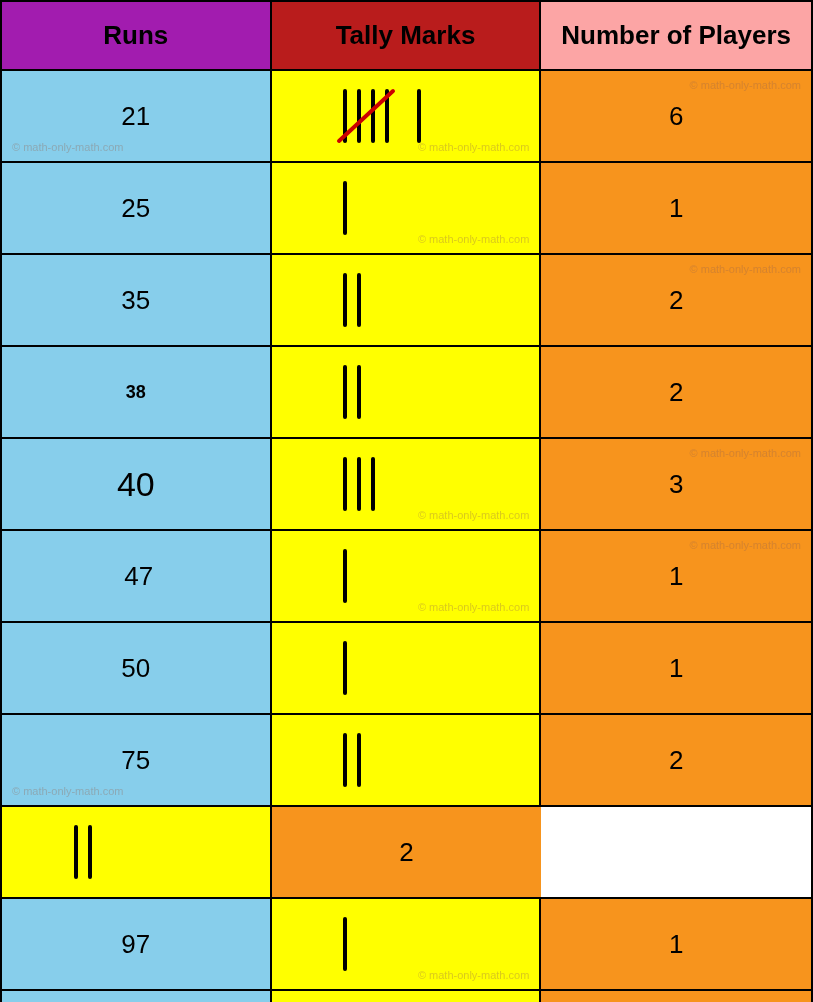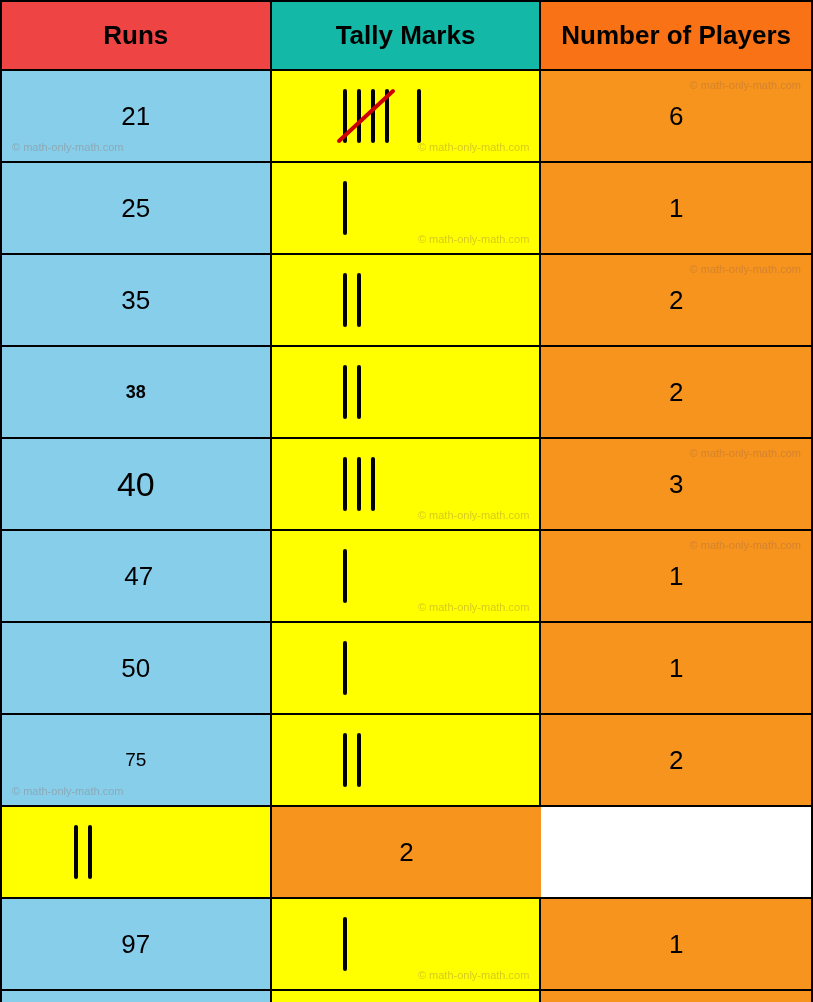--- a/index.html
+++ b/index.html
@@ -21,23 +21,23 @@
       border-bottom: 2px solid #000;
     }
     .header-cell {
       padding: 18px 10px;
       text-align: center;
       font-size: 26px;
       font-weight: bold;
       border-right: 2px solid #000;
     }
     .header-cell:last-child { border-right: none; }
-    .header-runs { background: #ef4444; color: #000; }
-    .header-tally { background: #14b8a6; color: #000; }
-    .header-players { background: #f97316; color: #000; }
+    .header-runs { background: #a21caf; color: #000; }
+    .header-tally { background: #b91c1c; color: #000; }
+    .header-players { background: #fca5a5; color: #000; }
 
     .table-row {
       display: grid;
       grid-template-columns: 1fr 1fr 1fr;
       border-bottom: 2px solid #000;
     }
     .table-row:last-child { border-bottom: none; }
 
     .cell {
       padding: 10px;
@@ -190,21 +190,21 @@
             <line x1="20" y1="10" x2="20" y2="60" stroke="#000" stroke-width="4" stroke-linecap="round"></line>
           </svg>
         </div>
         <div class="cell cell-players">
           <span style="font-size: 26px;">1</span>
         </div>
       </div>
       <div class="table-row">
         <div class="cell cell-runs">
           <span class="watermark" style="bottom: 8px; left: 10px;">© math-only-math.com</span>
-          <span style="font-size: 19px;">75</span>
+          <span style="font-size: 26px;">75</span>
         </div>
         <div class="cell cell-tally">
           <svg width="160" height="70" viewBox="0 0 160 70">
             <line x1="20" y1="10" x2="20" y2="60" stroke="#000" stroke-width="4" stroke-linecap="round"></line>
             <line x1="34" y1="10" x2="34" y2="60" stroke="#000" stroke-width="4" stroke-linecap="round"></line>
           </svg>
         </div>
         <div class="cell cell-players">
           <span style="font-size: 26px;">2</span>
         </div>

